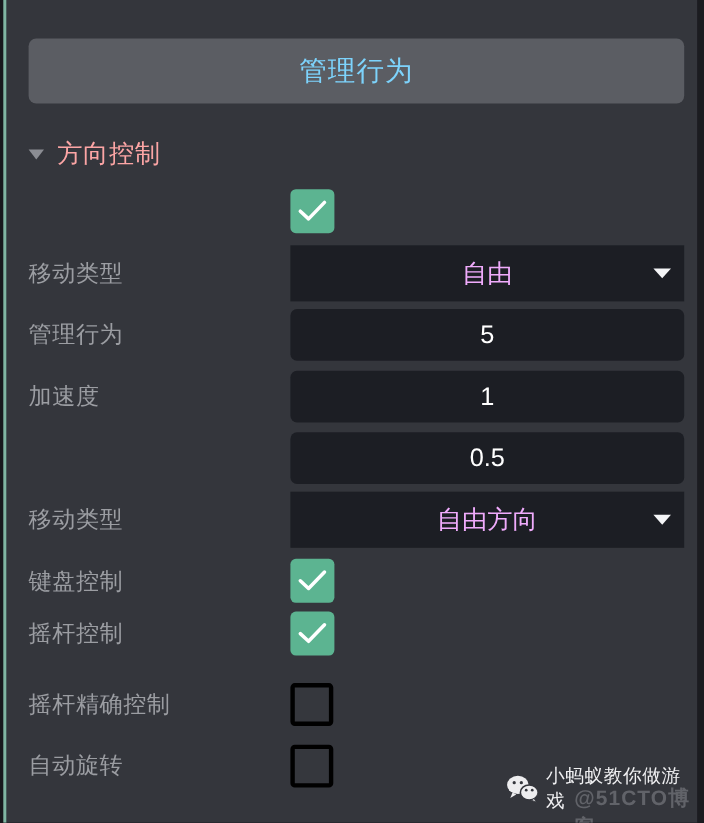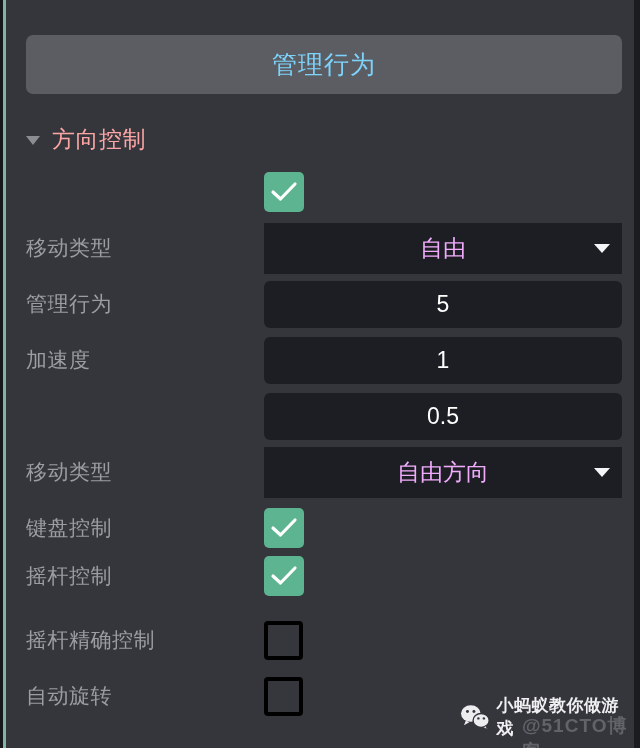--- a/index.html
+++ b/index.html
@@ -215,21 +215,21 @@
     display: flex;
     align-items: center;
   }
   .wechat-icon {
     margin-right: 7px;
     display: block;
   }
   .wechat-text {
     color: #f0f0f2;
     font-size: 17px;
-    font-weight: bold;
+    font-weight: normal;
     letter-spacing: 0.5px;
   }
   .site-watermark {
     position: absolute;
     left: 516px;
     top: 713px;
     color: rgba(190,192,198,0.33);
     font-size: 19px;
     letter-spacing: 1px;
     font-weight: bold;

